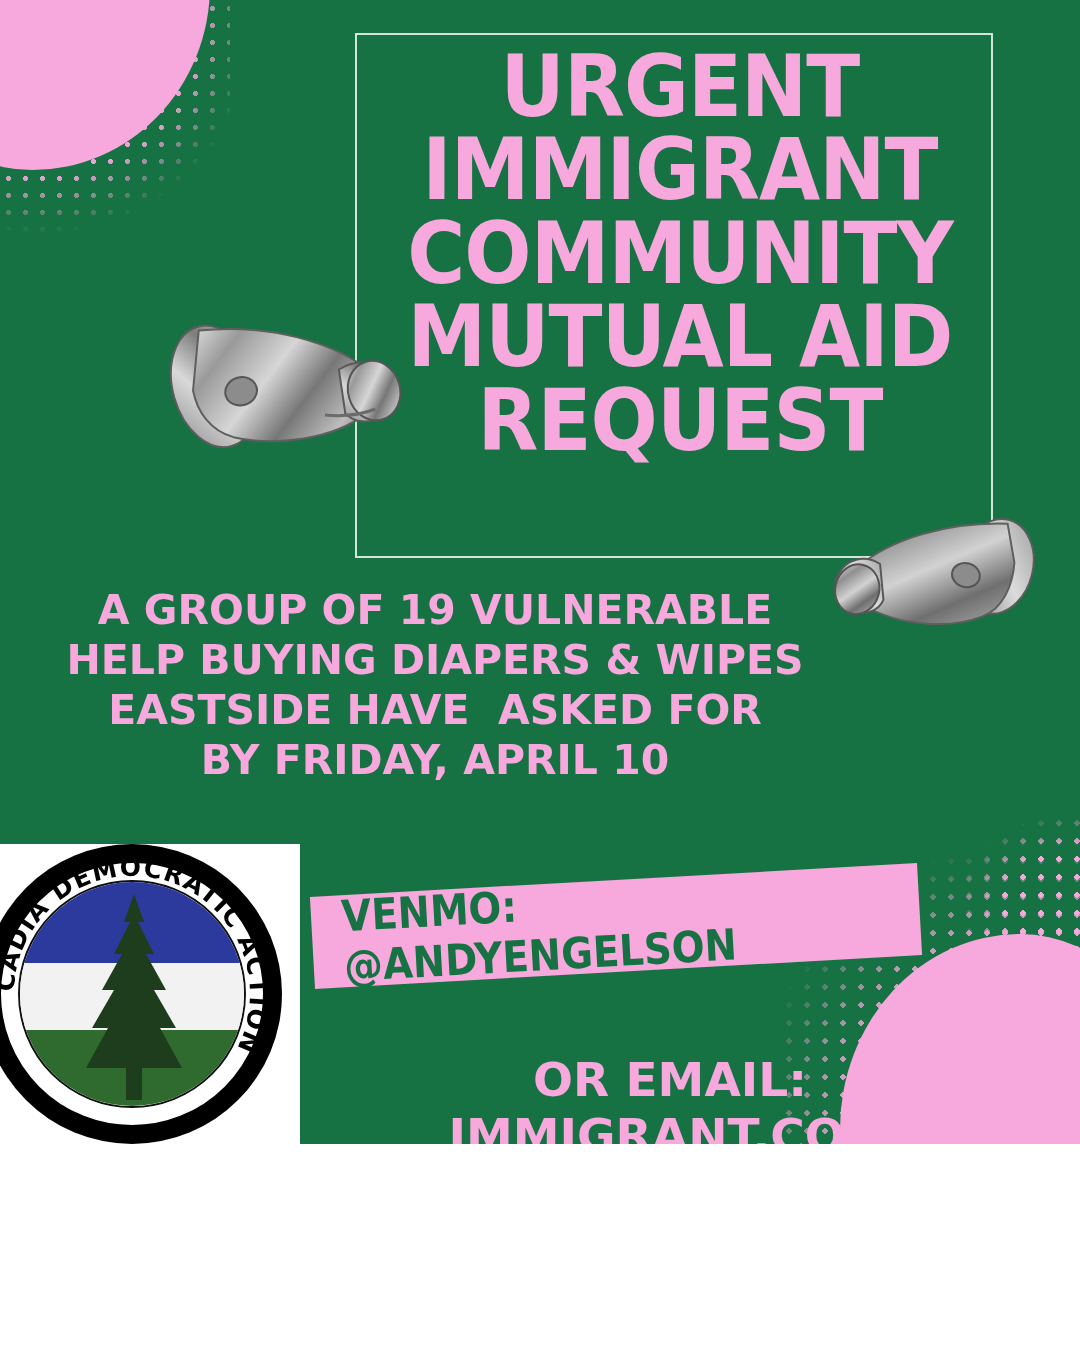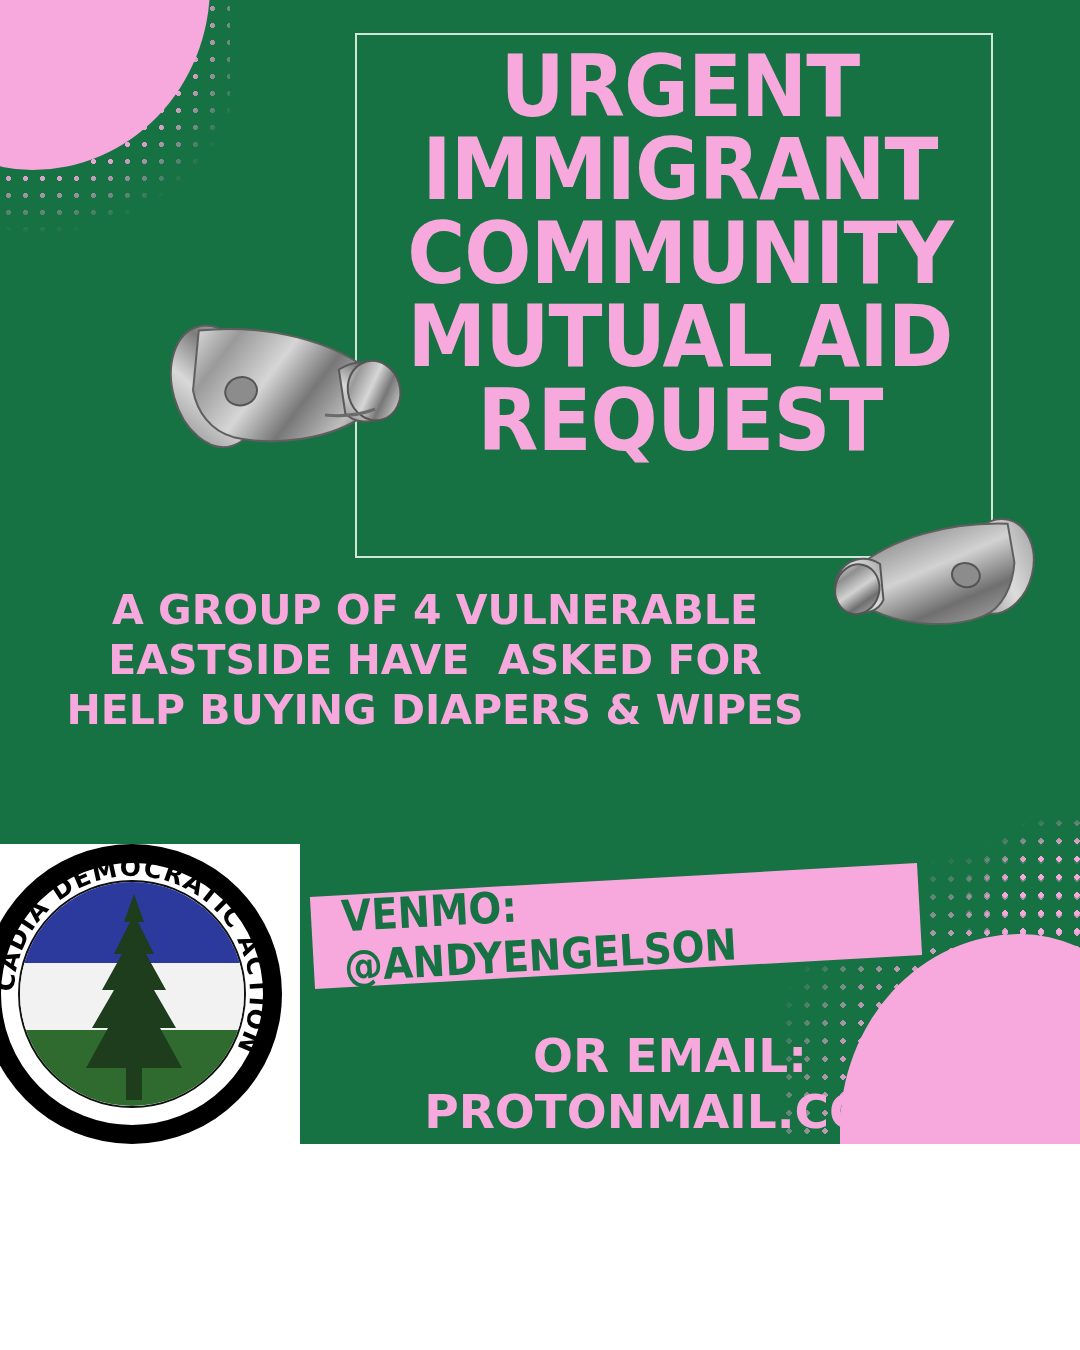--- a/index.html
+++ b/index.html
@@ -152,21 +152,21 @@
     font-weight: bold;
     font-size: 43px;
     letter-spacing: 0px;
   }
   .venmo-text span { transform: scaleX(0.9); }
 
   
   .email-block {
     position: absolute;
     left: 300px;
-    top: 1028px;
+    top: 1052px;
     width: 740px;
     text-align: center;
     color: #f7a8dc;
     font-family: "DejaVu Sans", sans-serif;
     font-weight: bold;
     font-size: 47px;
     line-height: 1.2;
   }
   .email-block span { display: block; }
 
@@ -287,33 +287,34 @@
       </defs>
       <ellipse cx="160" cy="52" rx="36" ry="48" fill="url(#metalB2)" stroke="#5c5c5c" stroke-width="2"></ellipse>
       <path d="M160 8 C104 20 50 50 24 88 C16 102 24 118 40 122 C80 134 130 124 158 104 C176 92 180 66 176 44 Z" fill="url(#metalB)" stroke="#5f5f5f" stroke-width="2"></path>
       <path d="M46 78 C28 72 12 82 8 98 C4 112 14 128 30 130 C44 132 56 124 58 112 Z" fill="url(#metalB2)" stroke="#585858" stroke-width="2"></path>
       <ellipse cx="30" cy="108" rx="22" ry="25" fill="url(#metalB)" stroke="#555" stroke-width="2"></ellipse>
       <ellipse cx="132" cy="68" rx="14" ry="12" fill="#8c8c8c" stroke="#555" stroke-width="2"></ellipse>
     </svg>
   </div>
 
   <div class="body-text">
-    <span>A GROUP OF 4 VULNERABLE</span>
+    <span>A GROUP OF 19 VULNERABLE</span>
+    <span>HELP BUYING DIAPERS &amp; WIPES</span>
     <span>EASTSIDE HAVE  ASKED FOR</span>
-    <span>HELP BUYING DIAPERS &amp; WIPES</span>
+    <span>BY FRIDAY, APRIL 10</span>
   </div>
 
   <div class="venmo-band"></div>
   <div class="venmo-text">
     <span>VENMO: @ANDYENGELSON</span>
   </div>
 
   <div class="email-block">
     <span>OR EMAIL:</span>
-    <span>PROTONMAIL.COM</span>
+    <span>IMMIGRANT.COM</span>
   </div>
 
   <div class="logo-box"></div>
   <div class="logo-wrap">
     <div class="logo-ring-outer"></div>
     <div class="logo-ring-inner"></div>
     <div class="logo-flag">
       <div class="flag-blue"></div>
       <div class="flag-white"></div>
       <div class="flag-green"></div>

